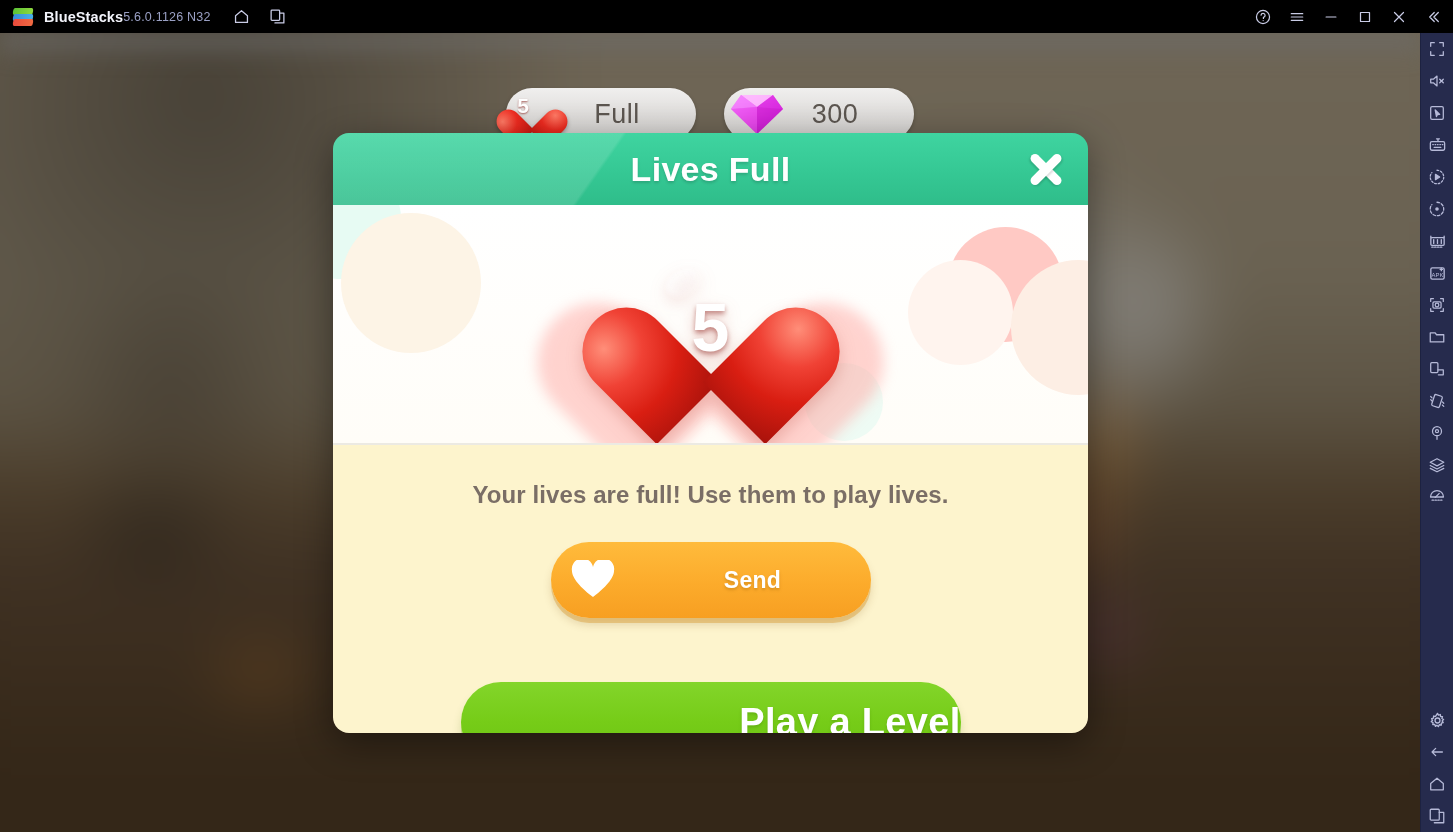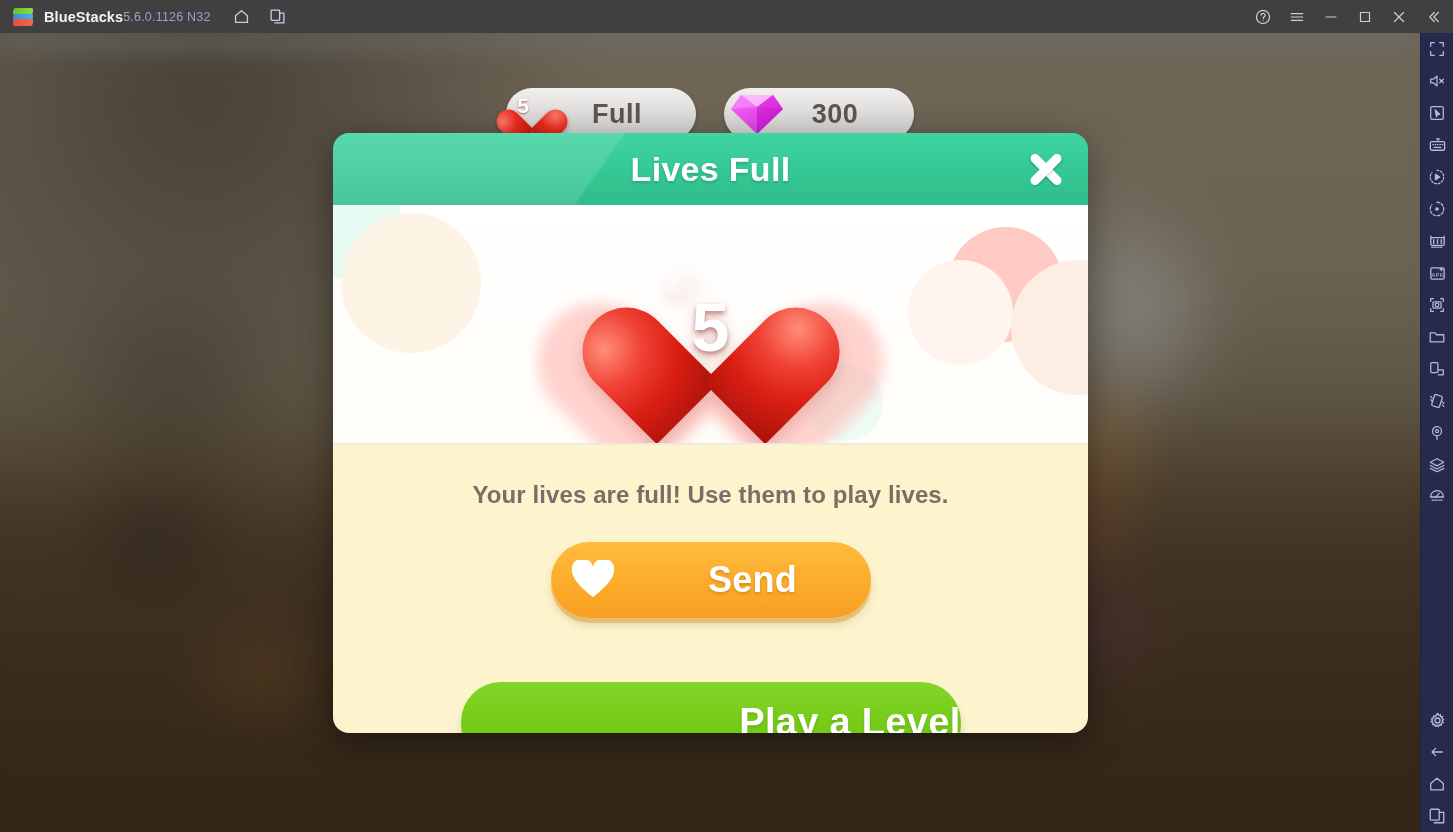--- a/index.html
+++ b/index.html
@@ -7,21 +7,21 @@
     width: 1453px; height: 832px;
     overflow: hidden;
     font-family: "Liberation Sans", sans-serif;
     background: #252a4a;
   }
 
   
   #titlebar {
     position: absolute; top: 0; left: 0;
     width: 1453px; height: 33px;
-    background: #404040;
+    background: #000000;
     display: flex; align-items: center;
     z-index: 50;
   }
   #bs-logo {
     width: 22px; height: 22px; margin-left: 12px;
     position: relative; flex: 0 0 auto;
   }
   #bs-logo .l1, #bs-logo .l2, #bs-logo .l3 {
     position: absolute; left: 1px; width: 20px; height: 7px;
     border-radius: 2px/4px;
@@ -110,21 +110,21 @@
   .hud-chip {
     position: relative; height: 52px;
     display: flex; align-items: center;
     background: linear-gradient(180deg,#f0efee 0%, #dedcda 55%, #d4d2cf 100%);
     border-radius: 26px;
     box-shadow: 0 2px 4px rgba(0,0,0,.22);
     padding-left: 58px; padding-right: 26px;
     min-width: 190px;
   }
   .hud-val {
-    color: #5c5650; font-size: 27px; font-weight: bold;
+    color: #5c5650; font-size: 27px; font-weight: normal;
     letter-spacing: .5px; width: 100%; text-align: center;
   }
   
   .hud-heart {
     position: absolute; left: -5px; top: -3px;
     width: 62px; height: 58px;
     display: flex; align-items: center; justify-content: center;
   }
   .heart-shape {
     position: relative; width: 44px; height: 40px;
@@ -261,21 +261,21 @@
     border-radius: 40px;
     cursor: pointer;
   }
   .pill-orange {
     width: 320px; height: 76px;
     background: linear-gradient(180deg,#ffbb3c 0%, #fcab2b 55%, #f79f22 100%);
     box-shadow: 0 5px 0 rgba(214,140,20,.35), 0 7px 9px rgba(120,80,10,.18);
   }
   .pill-orange .pill-label {
     flex: 1; text-align: center;
-    color: #ffffff; font-size: 36px; font-weight: bold;
+    color: #ffffff; font-size: 23px; font-weight: bold;
     letter-spacing: .3px; 
     text-shadow: 0 2px 3px rgba(150,95,5,.35);
   }
   .pill-ico { width: 84px; display: flex; align-items: center; justify-content: center; }
 
   #btn-play-wrap { display: flex; justify-content: center; margin-top: 24px; }
   #btn-play {
     width: 500px; height: 80px;
     background: linear-gradient(180deg,#83d52a 0%, #76cc18 50%, #6bc312 100%);
     border-radius: 42px;

